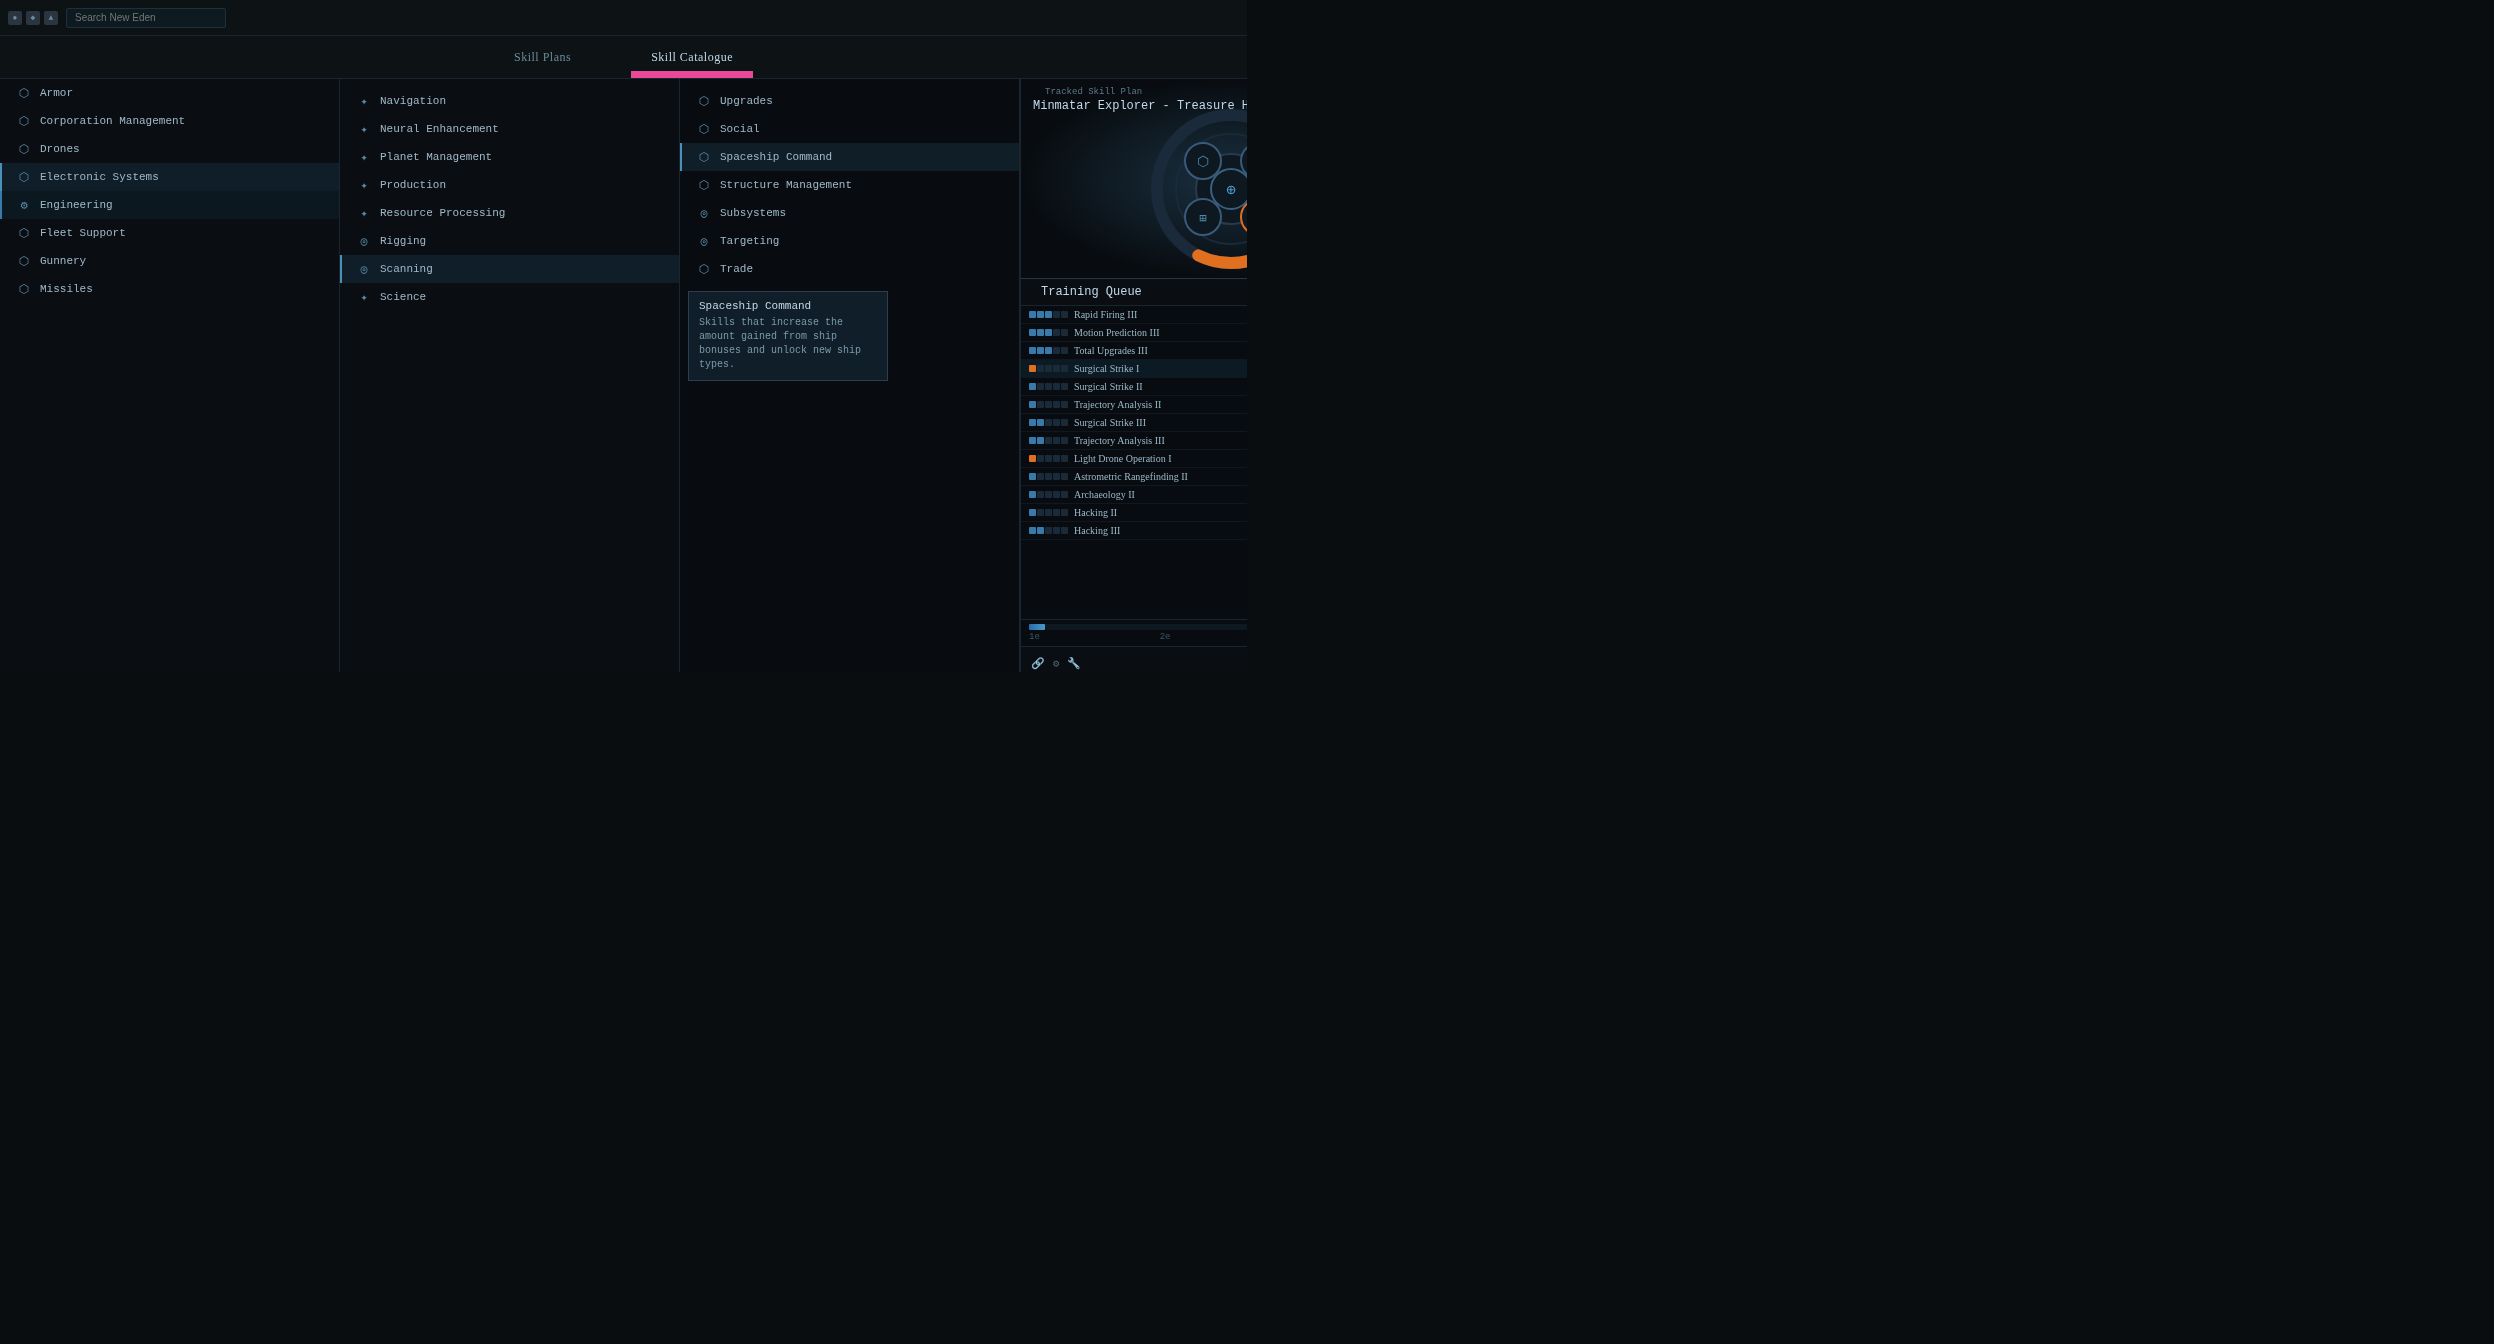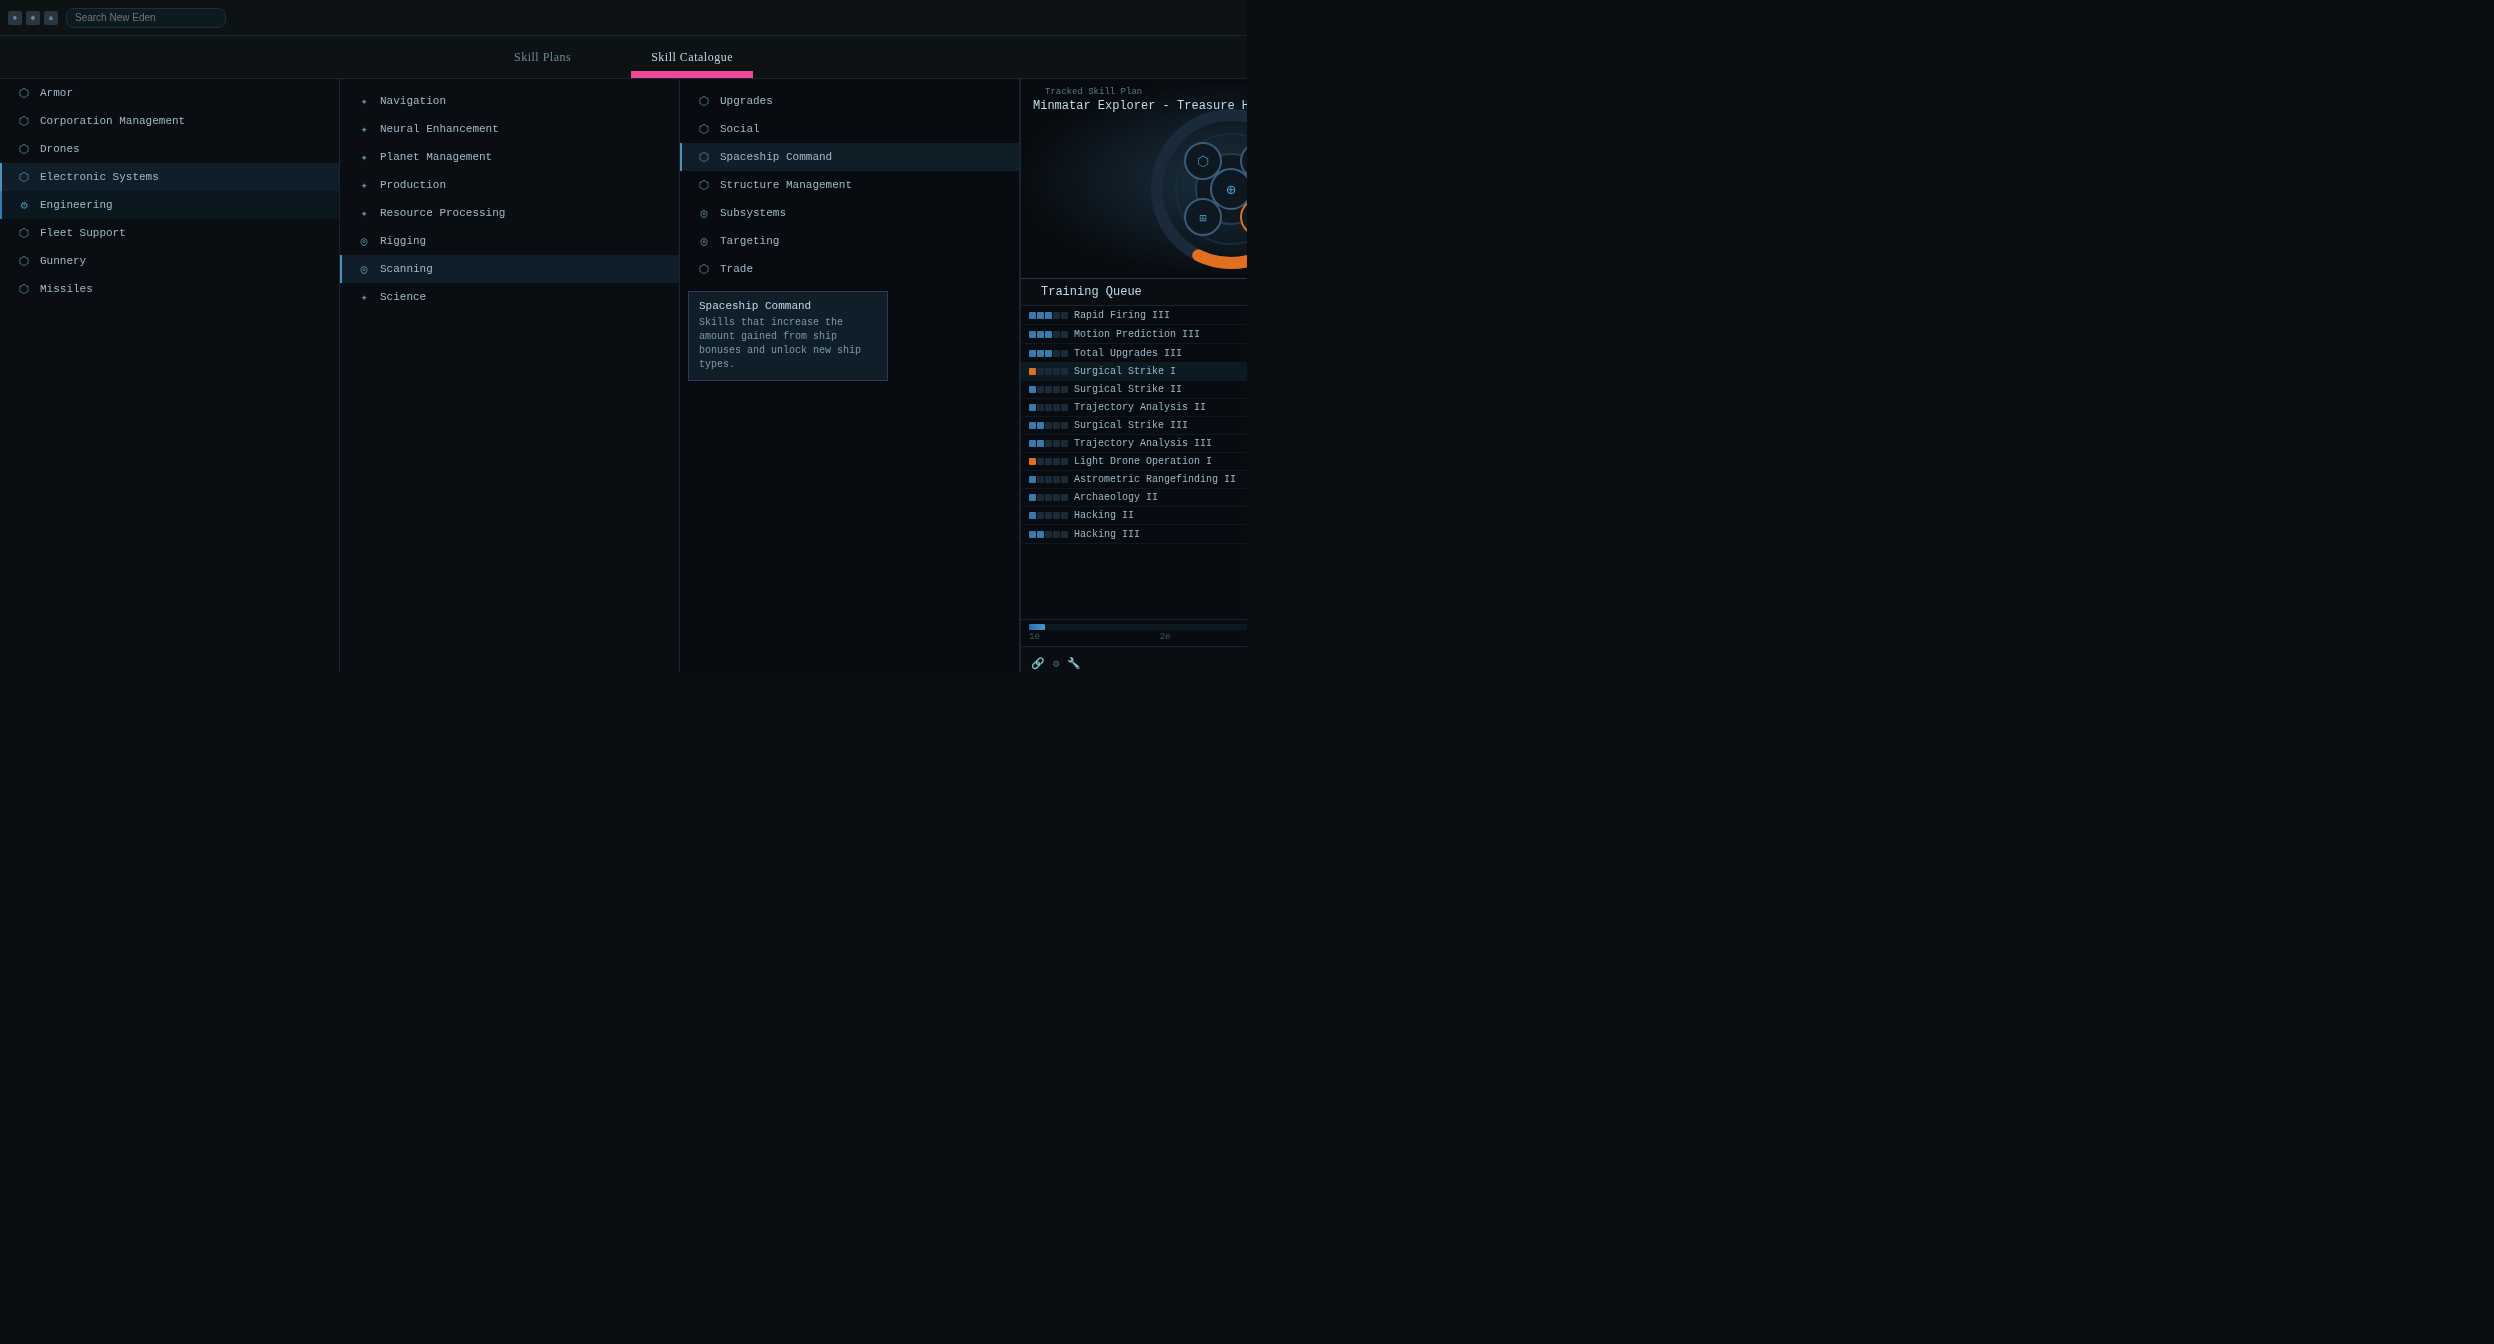--- a/index.html
+++ b/index.html
@@ -35,21 +35,21 @@
       border-radius: 2px;
       display: flex;
       align-items: center;
       justify-content: center;
       font-size: 8px;
       color: #6a8a9a;
     }
     .search-bar {
       background: #0d1a20;
       border: 1px solid #1e3040;
-      border-radius: 8px;
+      border-radius: 2px;
       padding: 2px 8px;
       width: 160px;
       color: #6a8a9a;
       font-size: 10px;
       height: 20px;
     }
 
     
     .tab-bar {
       display: flex;
@@ -271,20 +271,21 @@
     .queue-list {
       flex: 1;
       overflow-y: auto;
     }
     .queue-item {
       display: flex;
       align-items: center;
       padding: 3px 8px;
       border-bottom: 1px solid #0f1820;
       gap: 6px;
+      font-family: Liberation Serif, serif;
     }
     .queue-dots {
       display: flex;
       gap: 1px;
       flex-shrink: 0;
     }
     .qdot {
       width: 7px;
       height: 7px;
       border-radius: 1px;

